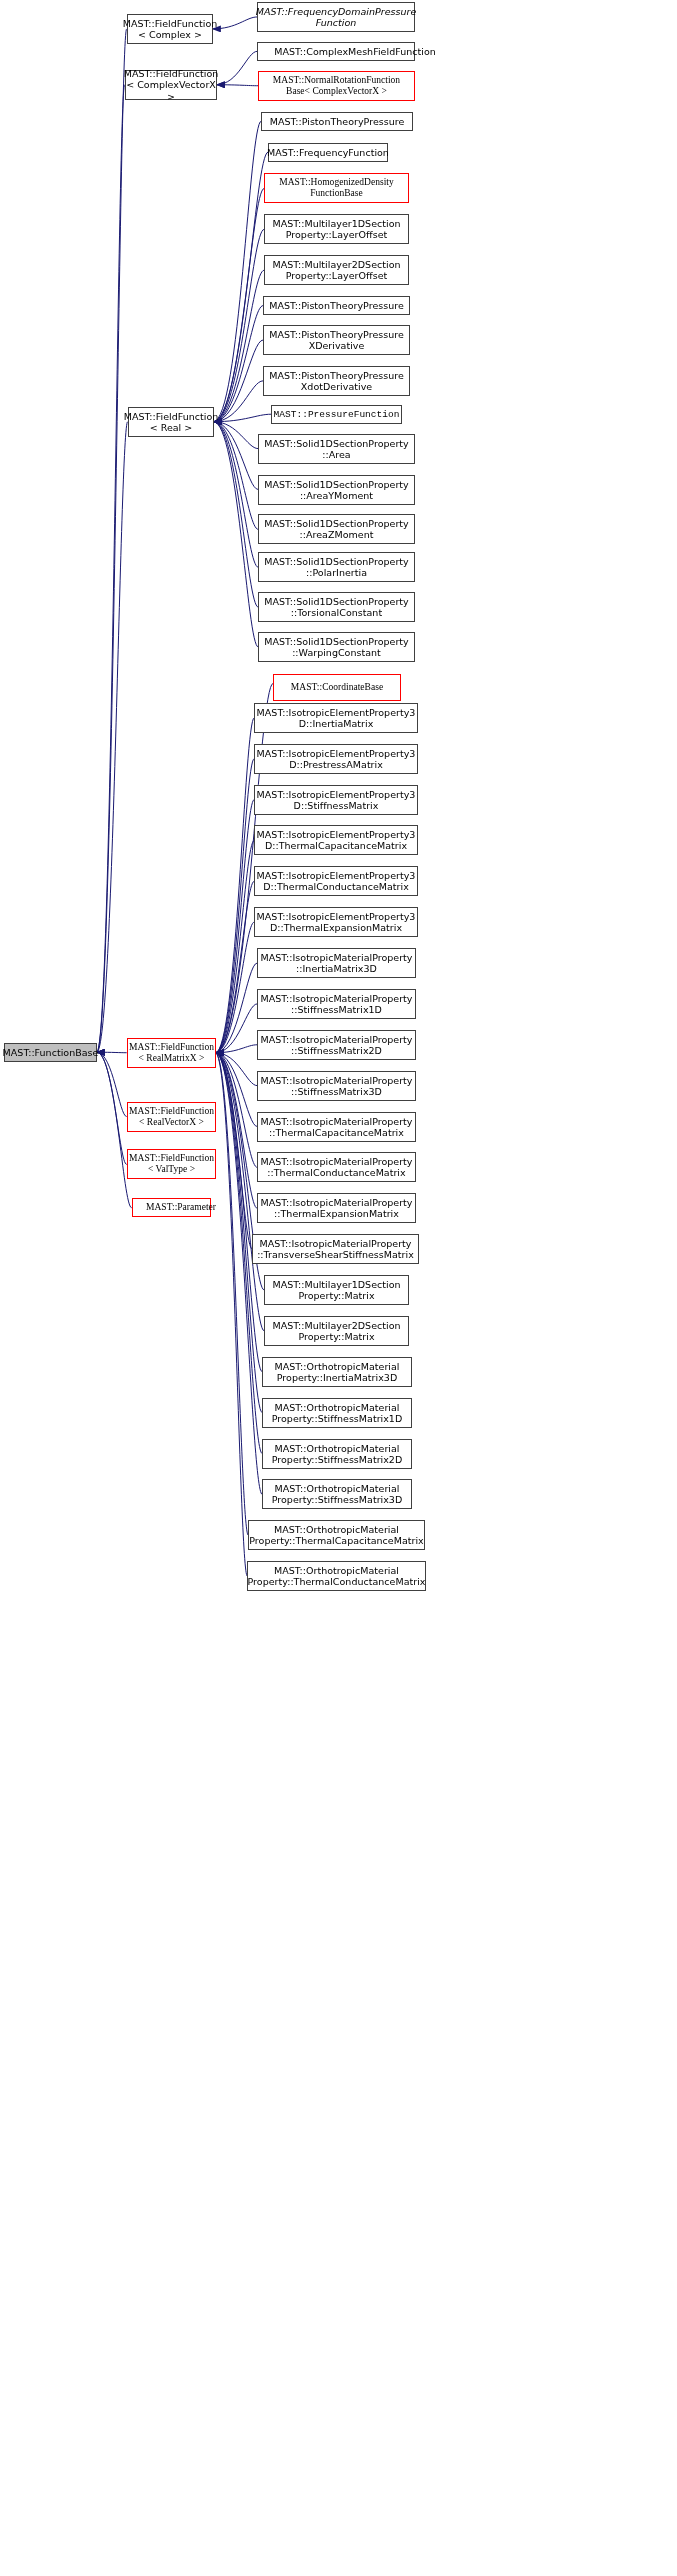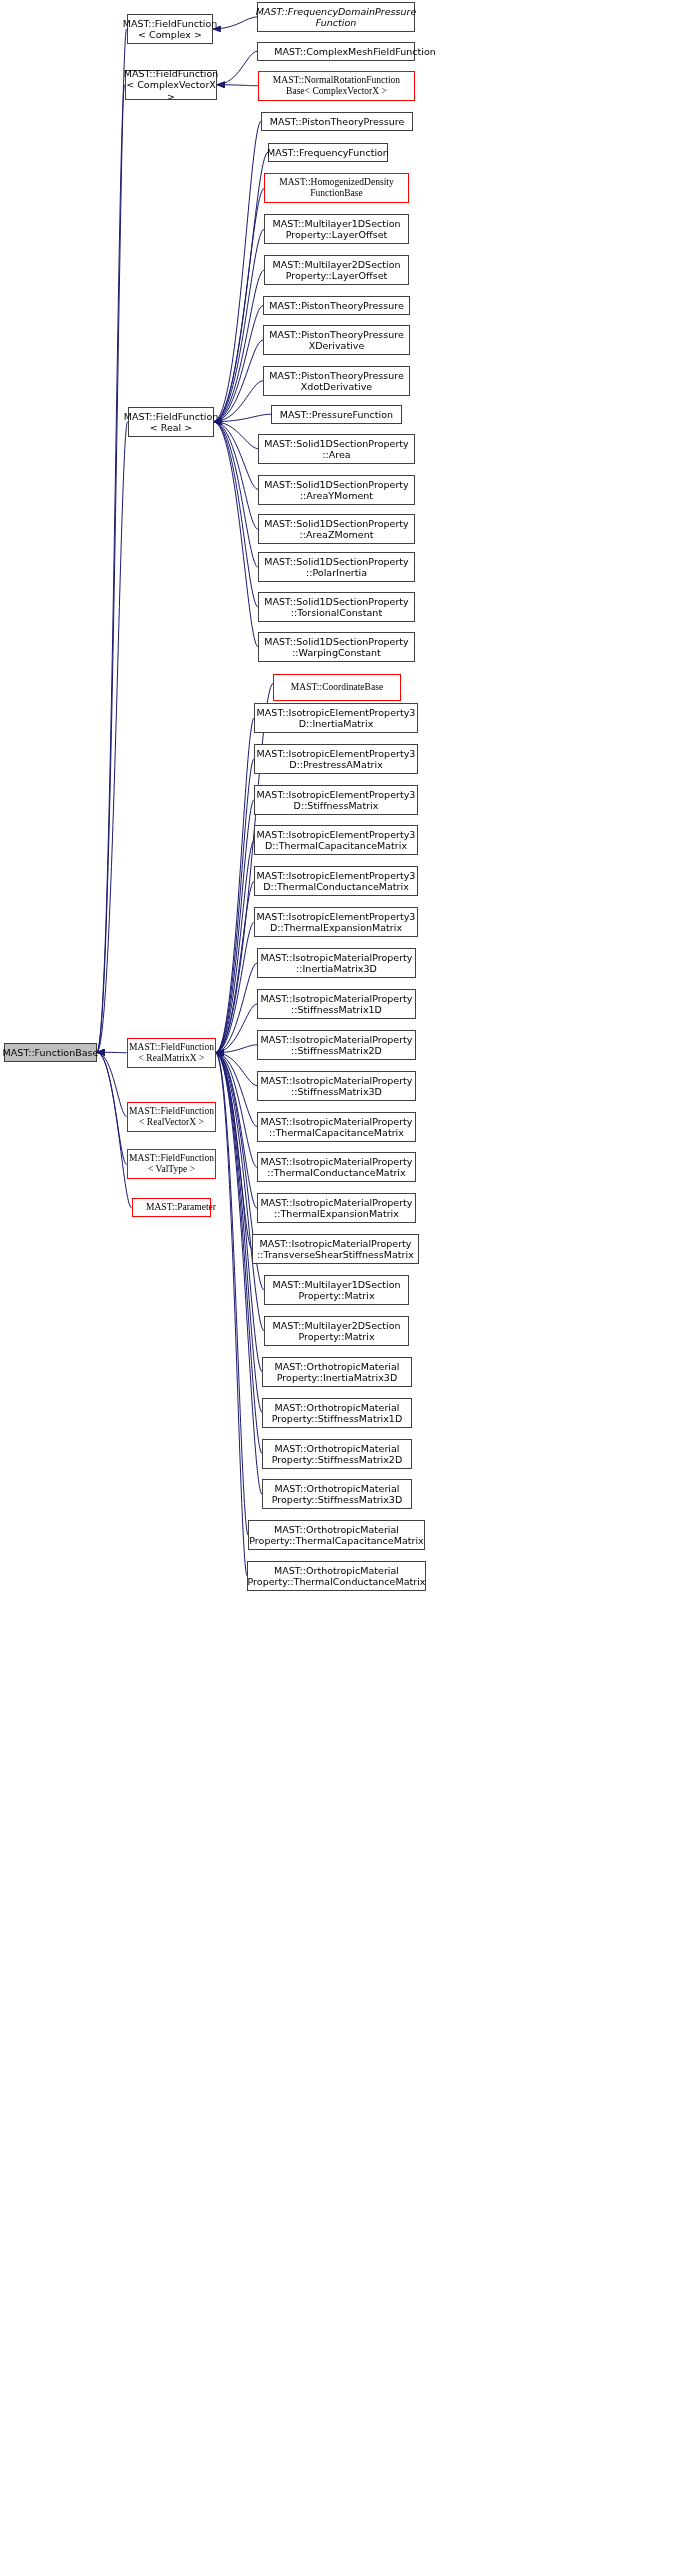--- a/index.html
+++ b/index.html
@@ -177,21 +177,21 @@
         <span>MAST::PistonTheoryPressure</span>
       </div>
       <div class="node" style="left: 263px; top: 325px; width: 147px; height: 30px;">
         <span>MAST::PistonTheoryPressure
 XDerivative</span>
       </div>
       <div class="node" style="left: 263px; top: 366px; width: 147px; height: 30px;">
         <span>MAST::PistonTheoryPressure
 XdotDerivative</span>
       </div>
-      <div class="node" style="left: 271px; top: 405px; width: 131px; height: 19px;">
+      <div class="node" style="left: 271px; top: 405px; width: 131px; height: 19px; font-family: Liberation Mono, monospace;">
         <span>MAST::PressureFunction</span>
       </div>
       <div class="node" style="left: 258px; top: 434px; width: 157px; height: 30px;">
         <span>MAST::Solid1DSectionProperty
 ::Area</span>
       </div>
       <div class="node" style="left: 258px; top: 475px; width: 157px; height: 30px;">
         <span>MAST::Solid1DSectionProperty
 ::AreaYMoment</span>
       </div>

